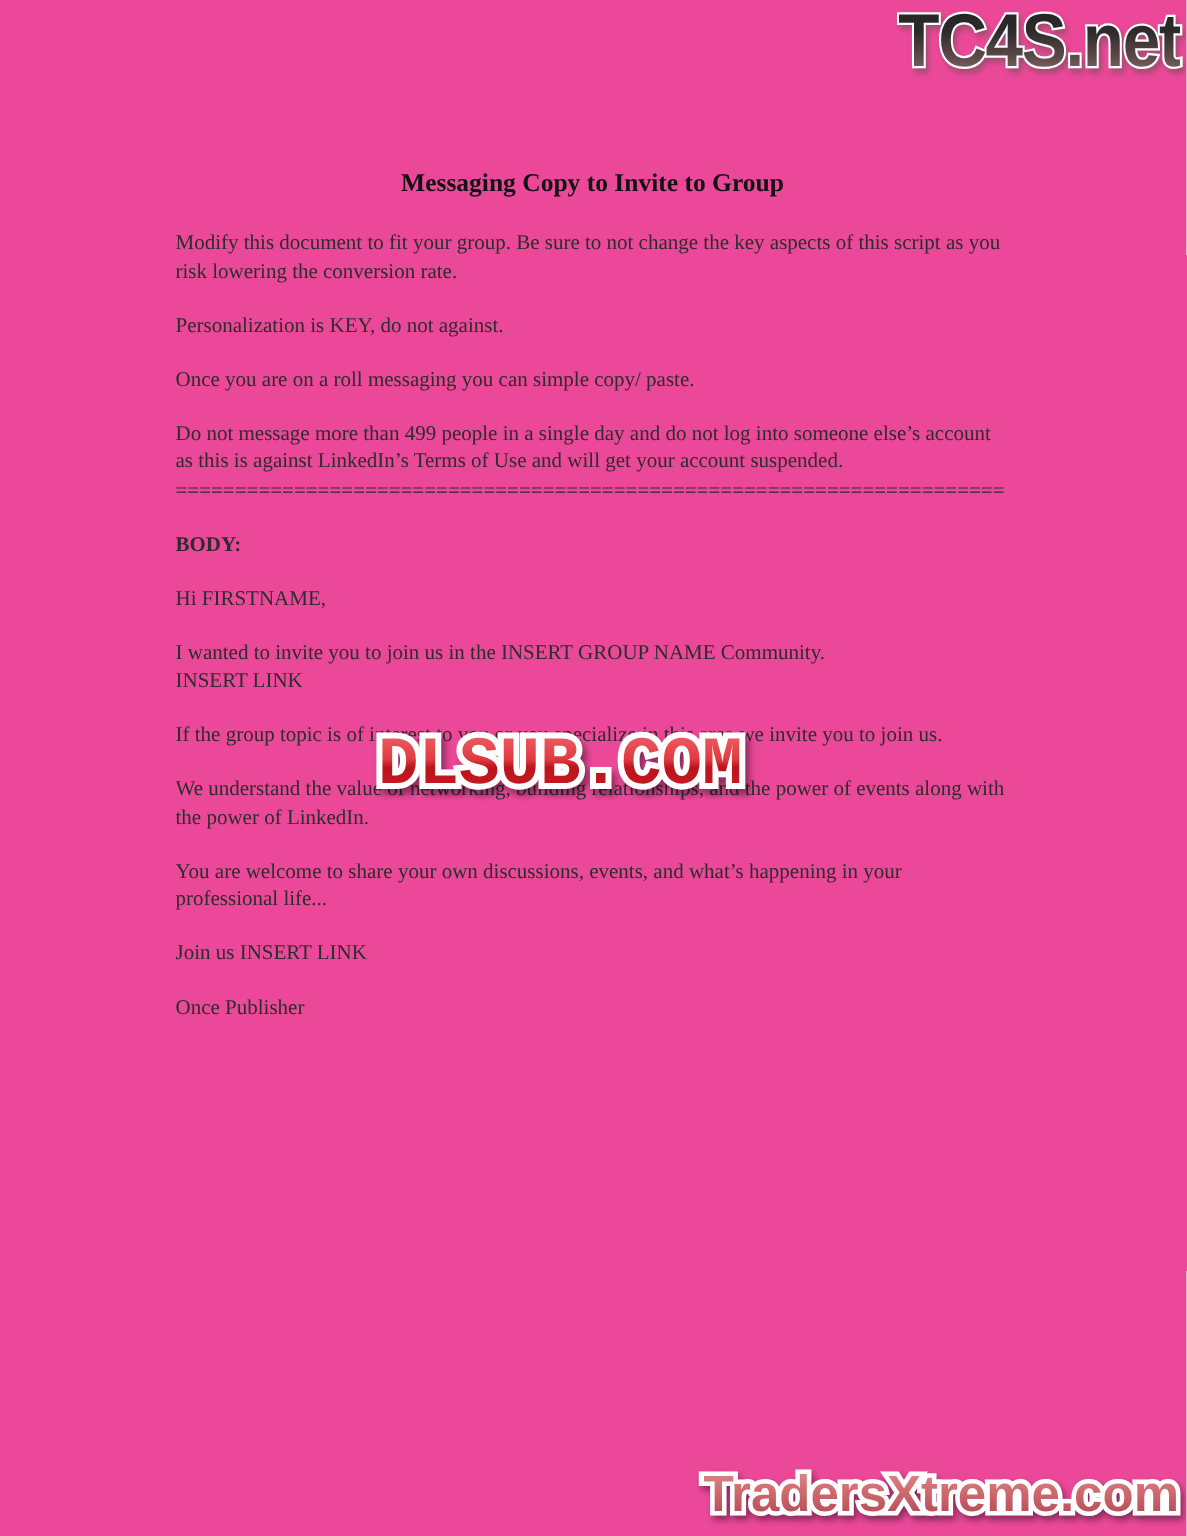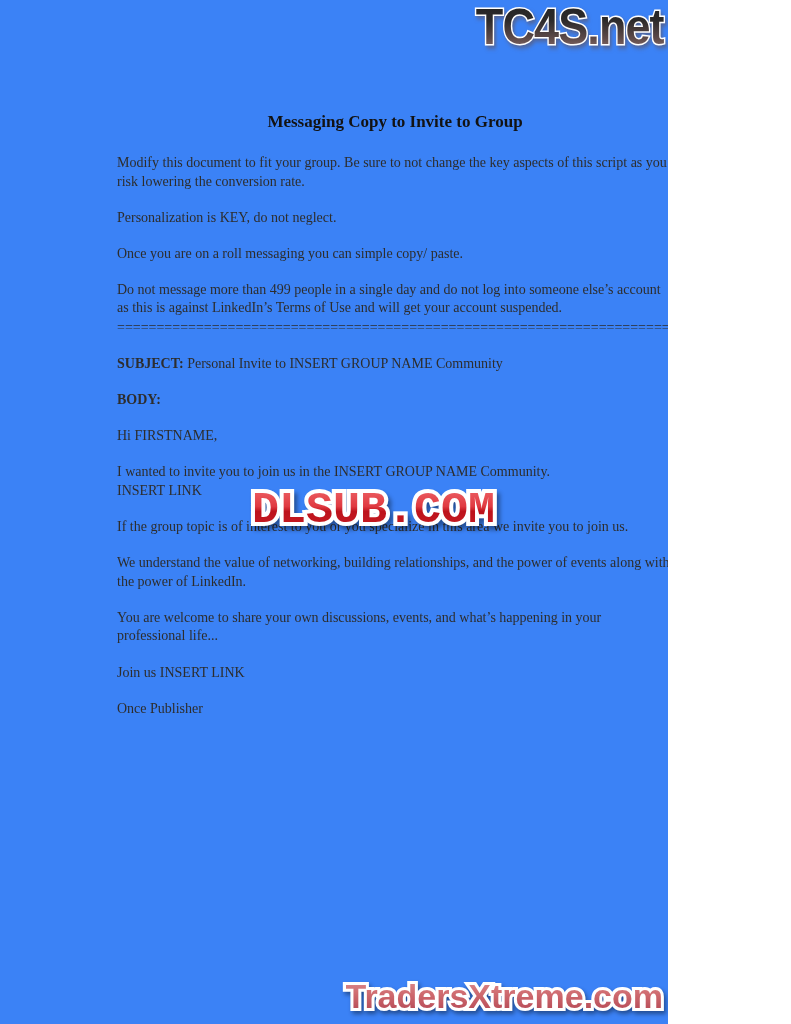--- a/index.html
+++ b/index.html
@@ -1,19 +1,19 @@
 <!DOCTYPE html>
 <html><head>
 <meta charset="utf-8">
 <style>
   html,body { margin:0; padding:0; background:#ffffff; }
   .page {
     position:relative;
-    width:668px; height:1024px;
-    background:#3b82f6;
+    width:791px; height:1024px;
+    background:#ec4899;
     font-family:"Liberation Serif", serif;
     color:#2d2d2d;
     overflow:hidden;
   }
 
   
   .content {
     position:absolute;
     left:117px; top:110px;
     width:556px;
@@ -111,26 +111,25 @@
     <span class="logo-stack">
       <span class="logo-layer-back">TC4S.net</span>
       <span class="logo-layer-front gradient-text fallback">TC4S.net</span>
     </span>
   </div>
 
   <div class="content">
     <h1 class="doc-title">Messaging Copy to Invite to Group</h1>
 
     <p class="para">Modify this document to fit your group. Be sure to not change the key aspects of this script as you risk lowering the conversion rate.</p>
-    <p class="para">Personalization is KEY, do not neglect.</p>
+    <p class="para">Personalization is KEY, do not against.</p>
     <p class="para">Once you are on a roll messaging you can simple copy/ paste.</p>
     <p class="para tight">Do not message more than 499 people in a single day and do not log into someone else’s account as this is against LinkedIn’s Terms of Use and will get your account suspended.</p>
     <div class="divider">======================================================================</div>
 
-    <p class="para"><span class="bold">SUBJECT:</span><span> Personal Invite to INSERT GROUP NAME Community</span></p>
 
     <p class="para bold">BODY:</p>
 
     <p class="para">Hi FIRSTNAME,</p>
 
     <p class="para">
         <span class="block">I wanted to invite you to join us in the INSERT GROUP NAME Community.</span>
         <span class="block">INSERT LINK</span>
       </p>
 

